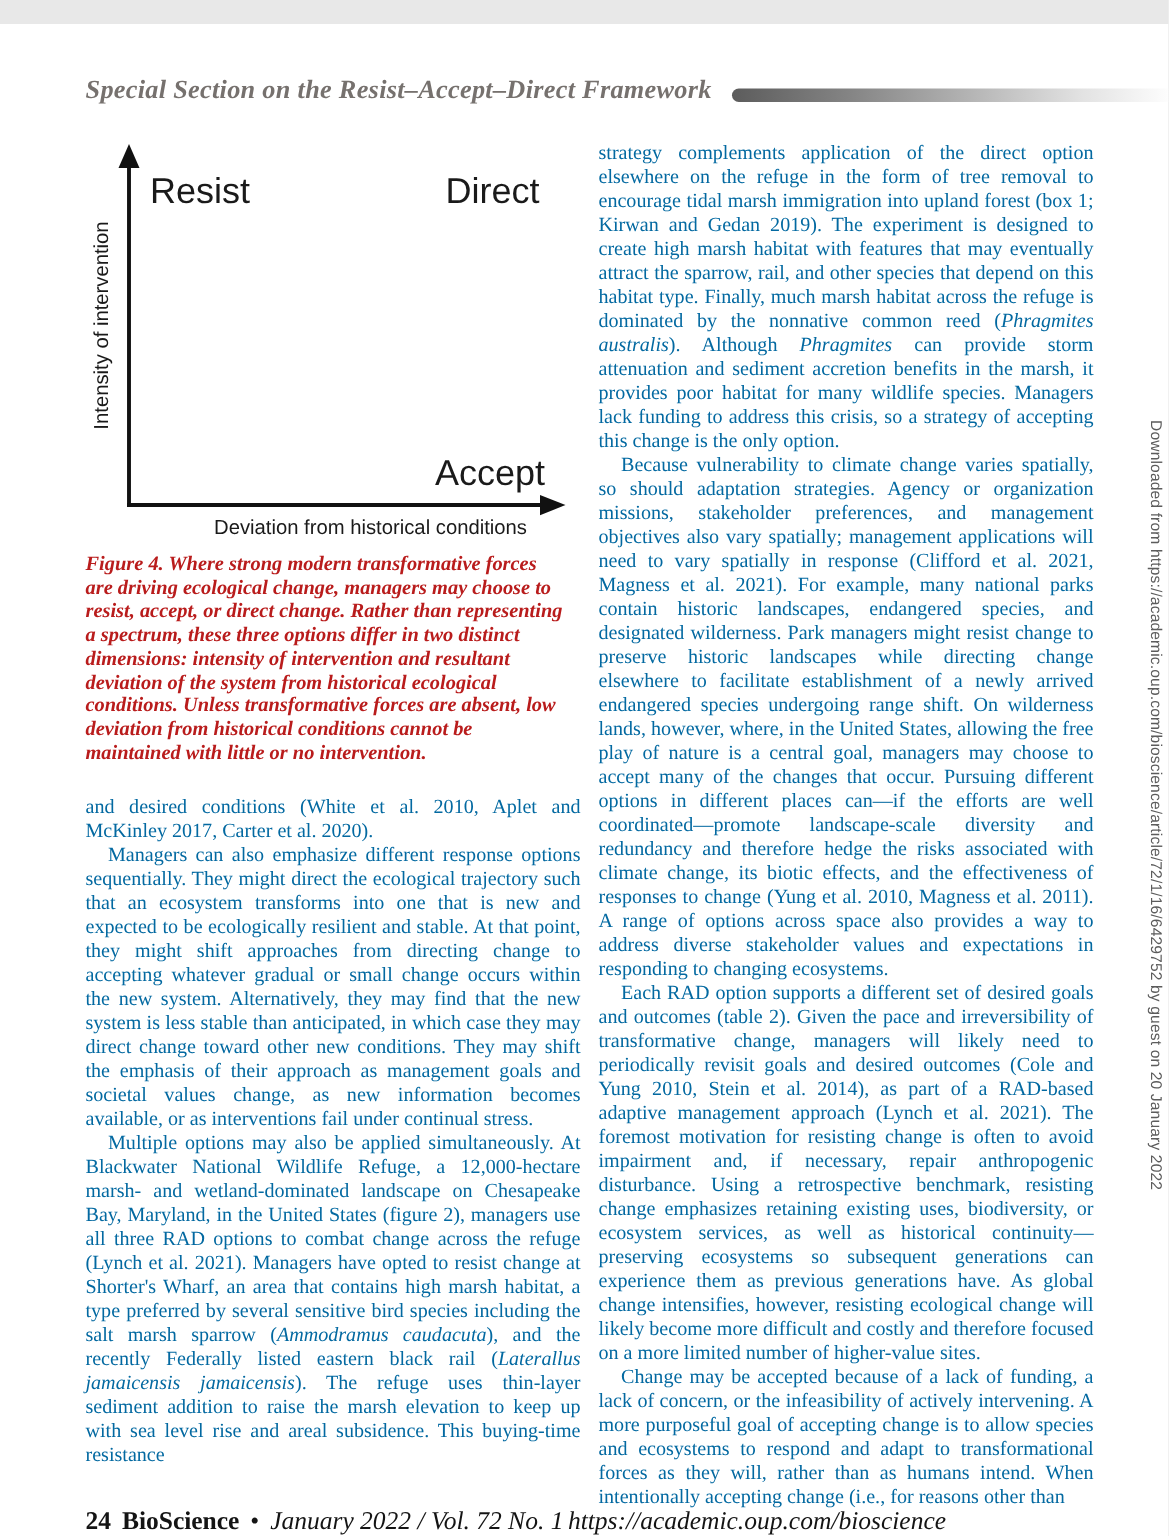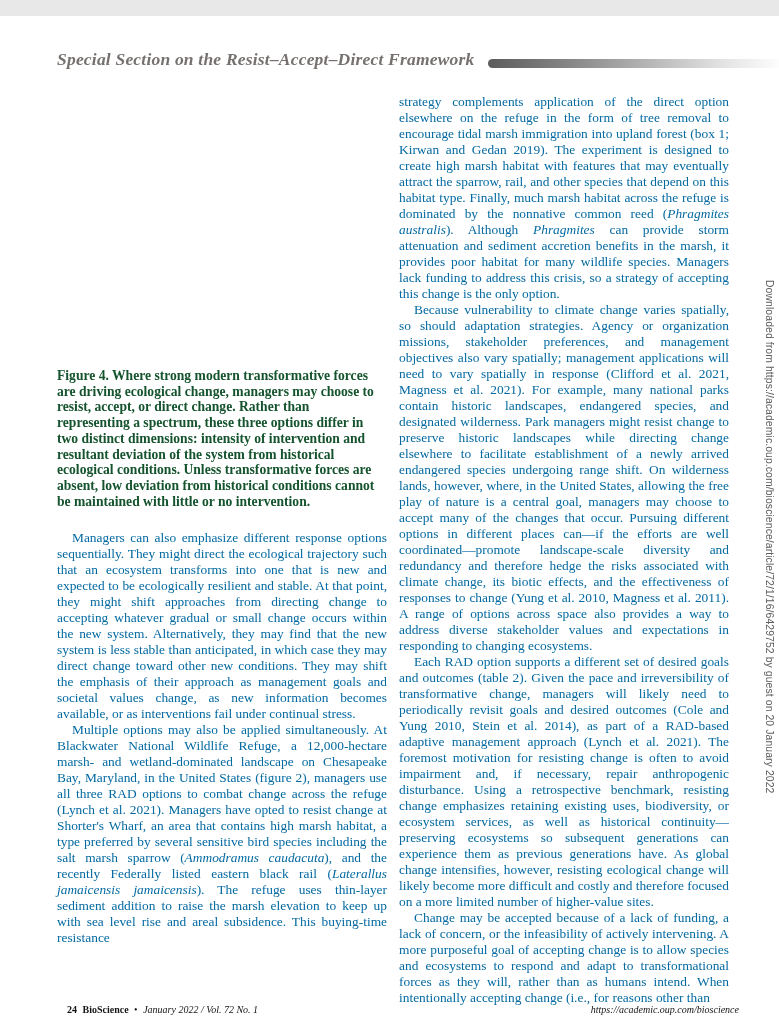--- a/index.html
+++ b/index.html
@@ -18,58 +18,72 @@
     position:absolute; left:488px; top:43px; width:291px; height:9px;
     border-radius:5px 0 0 5px;
     background:linear-gradient(90deg,#5c5c5c 0%, #868686 28%, #b5b5b5 55%, #e2e2e2 80%, #fdfdfd 100%);
   }
   .figure-wrap { position:absolute; left:57px; top:76px; width:330px; height:272px; }
   .figure-wrap svg { display:block; }
   .fig-big   { font-family:"Liberation Sans", sans-serif; font-size:24px; fill:#1a1a1a; }
   .fig-small { font-family:"Liberation Sans", sans-serif; font-size:13.5px; fill:#1a1a1a; }
   .figure-caption {
     position:absolute; left:57px; top:352px; width:322px;
-    font-weight:bold; font-size:13.6px; line-height:15.7px;
-    color:#14532d; text-align:left;
+    font-style:italic; font-weight:bold; font-size:13.6px; line-height:15.7px;
+    color:#b91c1c; text-align:left;
   }
   .col { position:absolute; width:330px; }
   .col-left  { left:57px;  top:514px; }
   .col-right { left:399px; top:78px;  }
   p.body-para {
     margin:0; text-align:justify;
     font-size:13.4px; line-height:16px; color:#0369a1;
   }
   p.body-para.indent { text-indent:15px; }
   .sidebar-note {
     position:absolute; top:264px; right:4px;
     writing-mode:vertical-rl;
     font-family:"Liberation Sans", sans-serif;
     font-size:10.4px; color:#5c5c5c; white-space:nowrap; letter-spacing:0.1px;
   }
   .footer {
-    position:absolute; left:67px; top:988px; width:672px;
-    display:flex; justify-content:space-between; align-items:baseline;
-    font-size:10px; color:#141414;
+    position:absolute; left:57px; top:988px; width:672px;
+    display:flex; align-items:baseline;
+    font-size:17px; color:#141414;
   }
   .footer .bold { font-weight:bold; }
   .footer .ital { font-style:italic; }
   .footer-left span { margin-right:3px; }
 </style>
 </head>
 <body>
 
 <div class="page">
 
   <div class="header-title">Special Section on the Resist–Accept–Direct Framework</div>
   <div class="header-bar"></div>
 
+  <div class="figure-wrap">
+    <svg width="330" height="272" viewBox="0 0 330 272">
+      <line x1="29" y1="246" x2="29" y2="16" stroke="#111" stroke-width="2.6"></line>
+      <polygon points="29,4 22,20 36,20" fill="#111"></polygon>
+      <line x1="27.7" y1="244.7" x2="306" y2="244.7" stroke="#111" stroke-width="2.6"></line>
+      <polygon points="320,244.7 303,238 303,251.5" fill="#111"></polygon>
+      <text class="fig-big" x="43" y="43">Resist</text>
+      <text class="fig-big" x="240" y="43">Direct</text>
+      <text class="fig-big" x="233" y="231">Accept</text>
+      <text class="fig-small" text-anchor="middle" transform="rotate(-90 15 125)" x="15" y="125">Intensity of intervention</text>
+      <text class="fig-small" text-anchor="middle" x="190" y="264">Deviation from historical conditions</text>
+    </svg>
+  </div>
 
   <div class="figure-caption">Figure 4. Where strong modern transformative forces are driving ecological change, managers may choose to resist, accept, or direct change. Rather than representing a spectrum, these three options differ in two distinct dimensions: intensity of intervention and resultant deviation of the system from historical ecological conditions. Unless transformative forces are absent, low deviation from historical conditions cannot be maintained with little or no intervention.</div>
 
   <div class="col col-left">
+      <p class="body-para">and desired conditions (White et al. 2010, Aplet and McKinley 2017, Carter et al. 2020).</p>
       <p class="body-para indent">Managers can also emphasize different response options sequentially. They might direct the ecological trajectory such that an ecosystem transforms into one that is new and expected to be ecologically resilient and stable. At that point, they might shift approaches from directing change to accepting whatever gradual or small change occurs within the new system. Alternatively, they may find that the new system is less stable than anticipated, in which case they may direct change toward other new conditions. They may shift the emphasis of their approach as management goals and societal values change, as new information becomes available, or as interventions fail under continual stress.</p>
       <p class="body-para indent">Multiple options may also be applied simultaneously. At Blackwater National Wildlife Refuge, a 12,000-hectare marsh- and wetland-dominated landscape on Chesapeake Bay, Maryland, in the United States (figure 2), managers use all three RAD options to combat change across the refuge (Lynch et al. 2021). Managers have opted to resist change at Shorter's Wharf, an area that contains high marsh habitat, a type preferred by several sensitive bird species including the salt marsh sparrow (<em>Ammodramus caudacuta</em>), and the recently Federally listed eastern black rail (<em>Laterallus jamaicensis jamaicensis</em>). The refuge uses thin-layer sediment addition to raise the marsh elevation to keep up with sea level rise and areal subsidence. This buying-time resistance</p>
     </div>
   <div class="col col-right">
       <p class="body-para">strategy complements application of the direct option elsewhere on the refuge in the form of tree removal to encourage tidal marsh immigration into upland forest (box 1; Kirwan and Gedan 2019). The experiment is designed to create high marsh habitat with features that may eventually attract the sparrow, rail, and other species that depend on this habitat type. Finally, much marsh habitat across the refuge is dominated by the nonnative common reed (<em>Phragmites australis</em>). Although <em>Phragmites</em> can provide storm attenuation and sediment accretion benefits in the marsh, it provides poor habitat for many wildlife species. Managers lack funding to address this crisis, so a strategy of accepting this change is the only option.</p>
       <p class="body-para indent">Because vulnerability to climate change varies spatially, so should adaptation strategies. Agency or organization missions, stakeholder preferences, and management objectives also vary spatially; management applications will need to vary spatially in response (Clifford et al. 2021, Magness et al. 2021). For example, many national parks contain historic landscapes, endangered species, and designated wilderness. Park managers might resist change to preserve historic landscapes while directing change elsewhere to facilitate establishment of a newly arrived endangered species undergoing range shift. On wilderness lands, however, where, in the United States, allowing the free play of nature is a central goal, managers may choose to accept many of the changes that occur. Pursuing different options in different places can—if the efforts are well coordinated—promote landscape-scale diversity and redundancy and therefore hedge the risks associated with climate change, its biotic effects, and the effectiveness of responses to change (Yung et al. 2010, Magness et al. 2011). A range of options across space also provides a way to address diverse stakeholder values and expectations in responding to changing ecosystems.</p>
       <p class="body-para indent">Each RAD option supports a different set of desired goals and outcomes (table 2). Given the pace and irreversibility of transformative change, managers will likely need to periodically revisit goals and desired outcomes (Cole and Yung 2010, Stein et al. 2014), as part of a RAD-based adaptive management approach (Lynch et al. 2021). The foremost motivation for resisting change is often to avoid impairment and, if necessary, repair anthropogenic disturbance. Using a retrospective benchmark, resisting change emphasizes retaining existing uses, biodiversity, or ecosystem services, as well as historical continuity—preserving ecosystems so subsequent generations can experience them as previous generations have. As global change intensifies, however, resisting ecological change will likely become more difficult and costly and therefore focused on a more limited number of higher-value sites.</p>
       <p class="body-para indent">Change may be accepted because of a lack of funding, a lack of concern, or the infeasibility of actively intervening. A more purposeful goal of accepting change is to allow species and ecosystems to respond and adapt to transformational forces as they will, rather than as humans intend. When intentionally accepting change (i.e., for reasons other than</p>
     </div>
 

